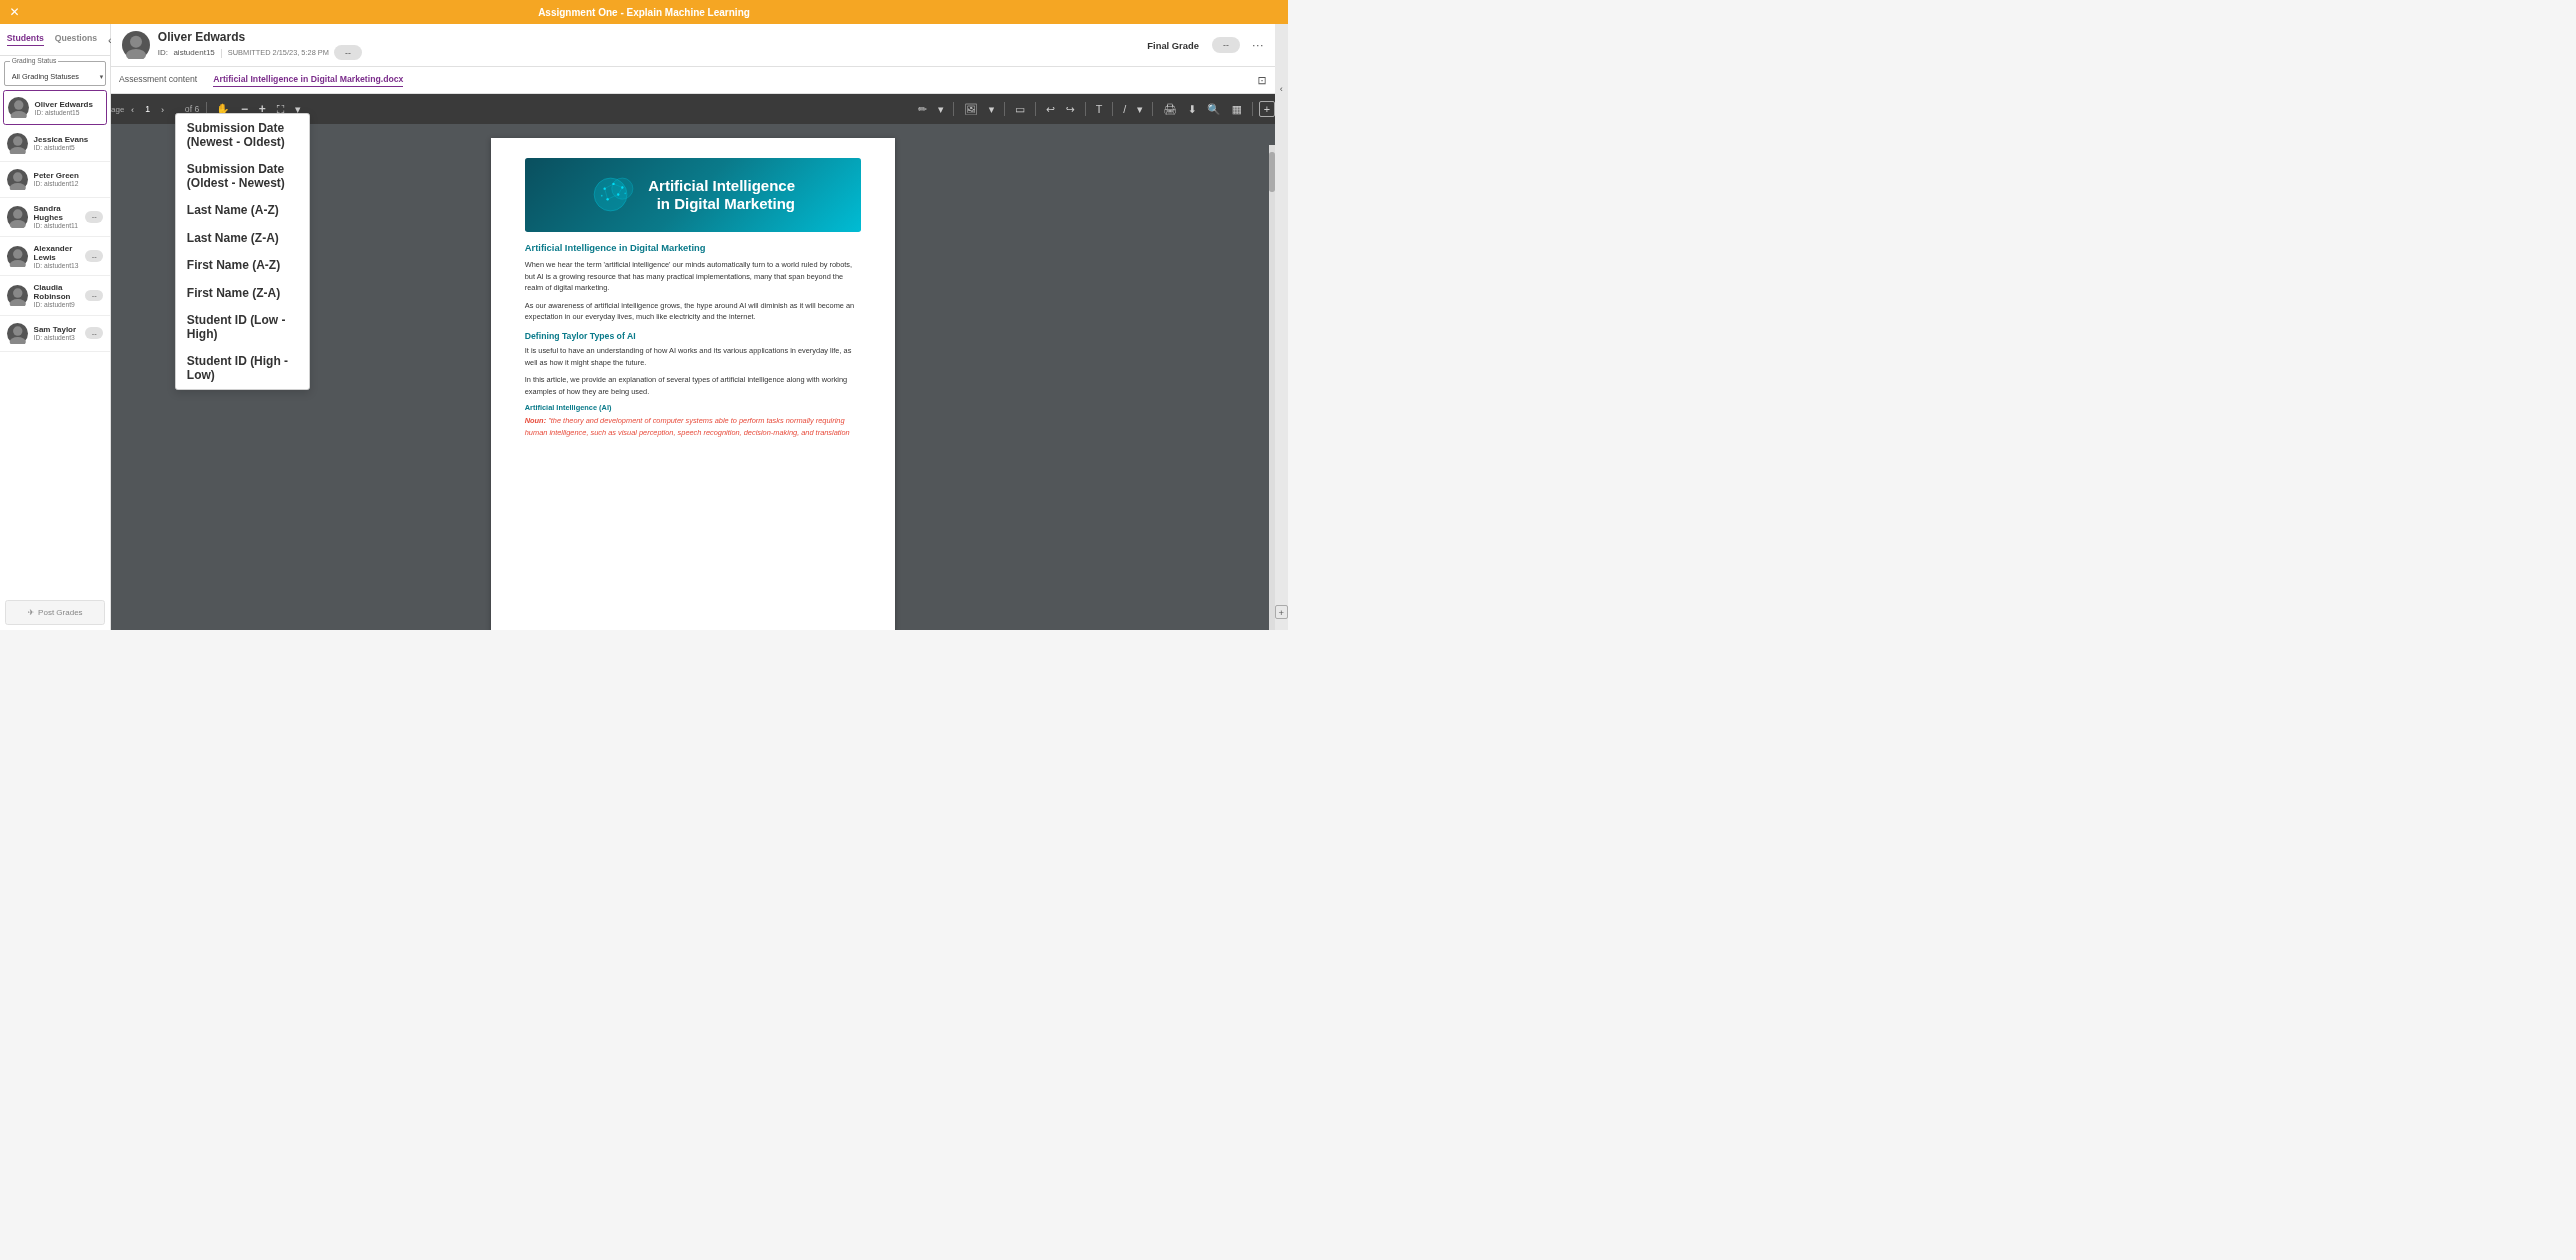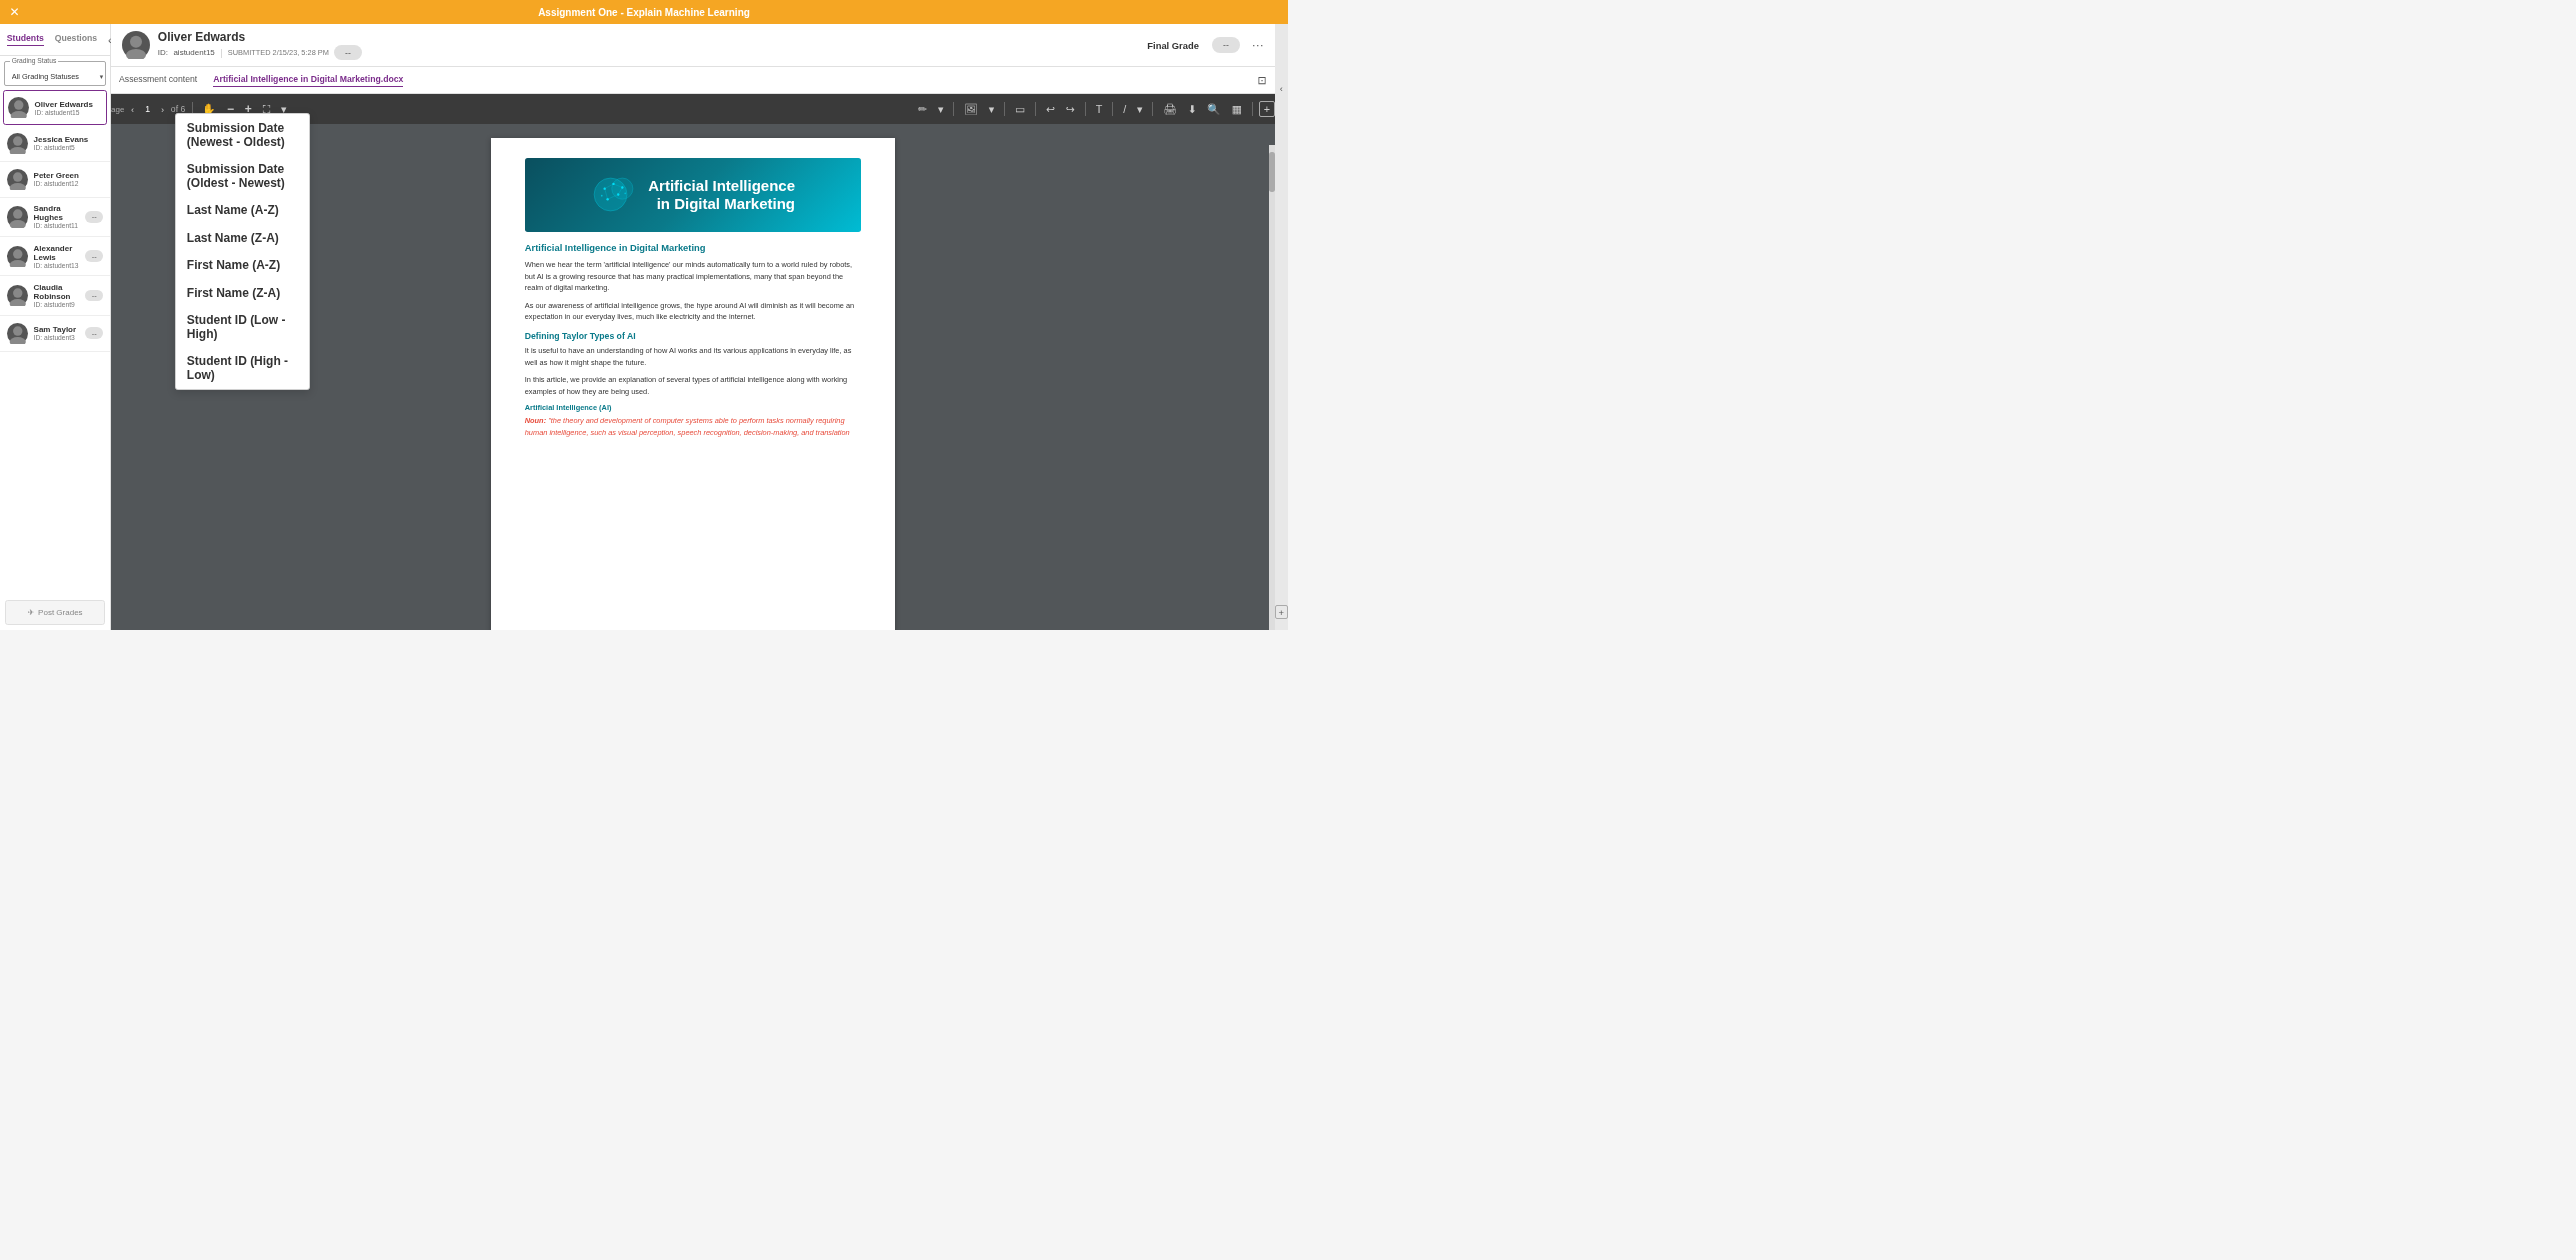--- a/index.html
+++ b/index.html
@@ -283,21 +283,21 @@
       cursor: pointer;
       font-size: 9.4px;
       padding: 1.3px 2.7px;
     }
     .pdf-page-num {
       font-size: 8.7px;
       color: #fff;
       min-width: 13.5px;
       text-align: center;
     }
-    .pdf-page-of { color: #aaa; font-size: 8.7px; }
+    .pdf-page-of { color: #aaa; font-size: 8.7px; margin-left: 14px; }
     .pdf-tool-btn {
       background: none;
       border: none;
       color: #ccc;
       cursor: pointer;
       font-size: 10.8px;
       padding: 1.3px 3.4px;
     }
     .pdf-toolbar-right {
       display: flex;

